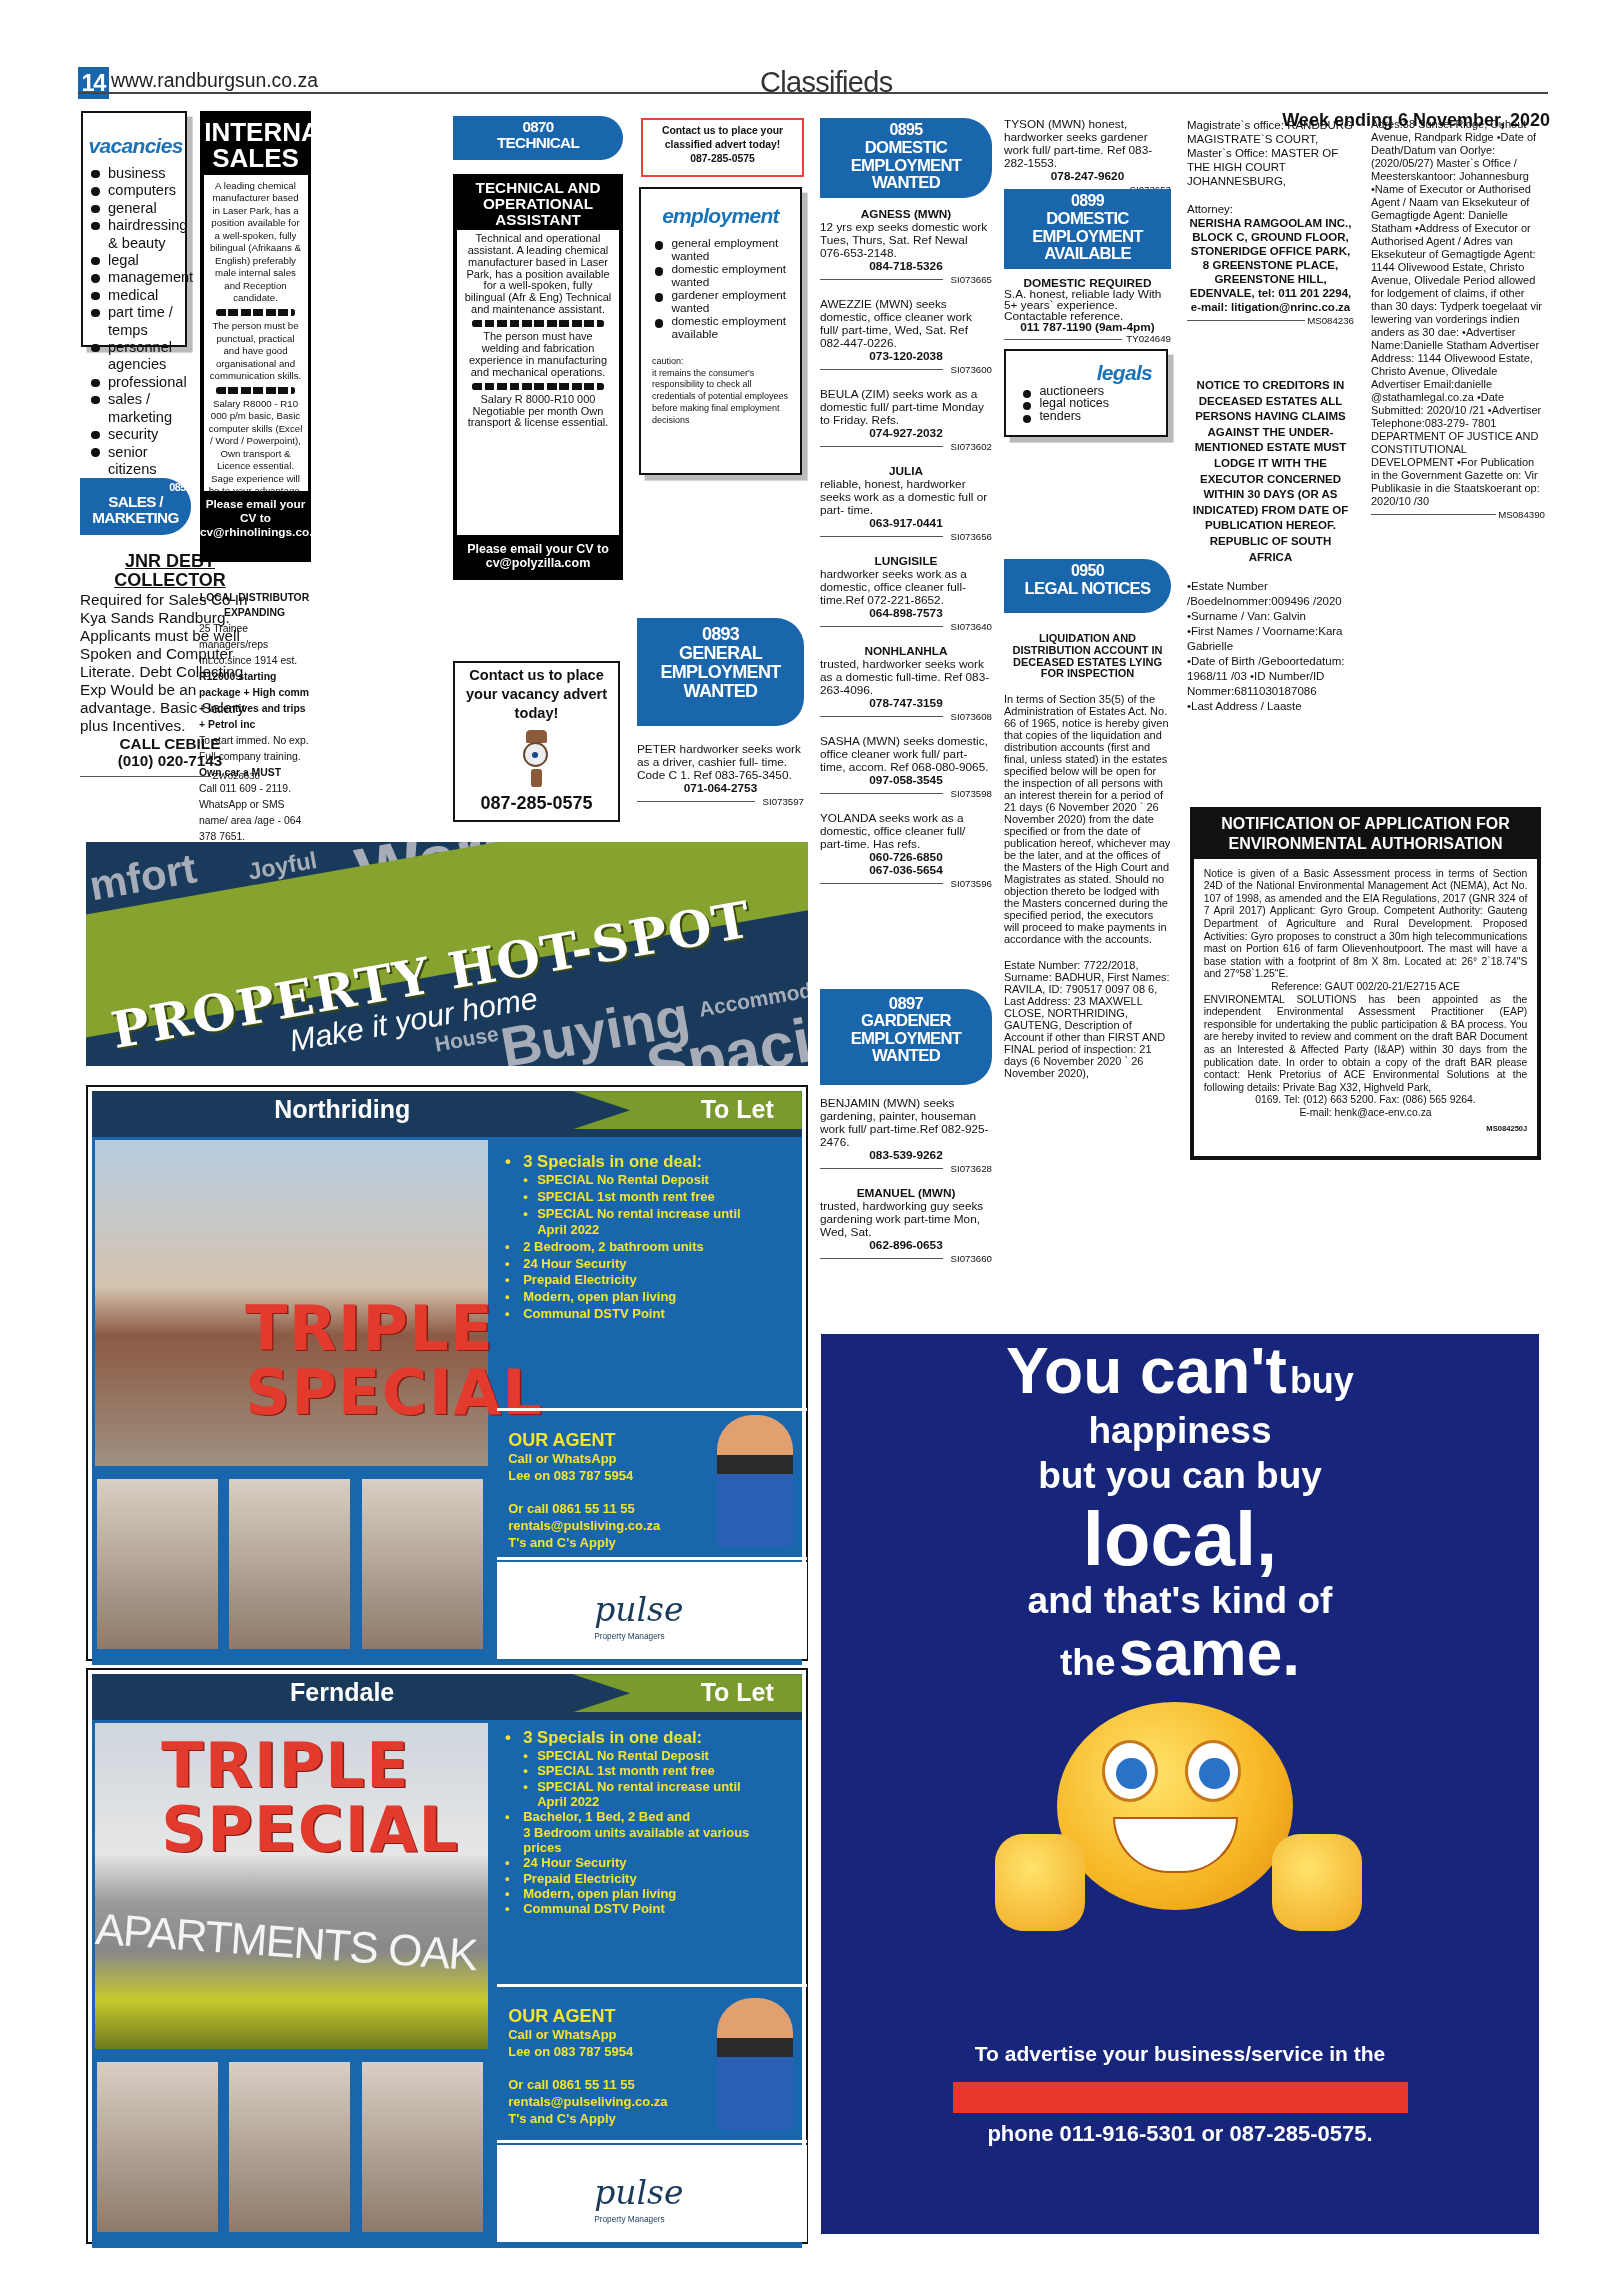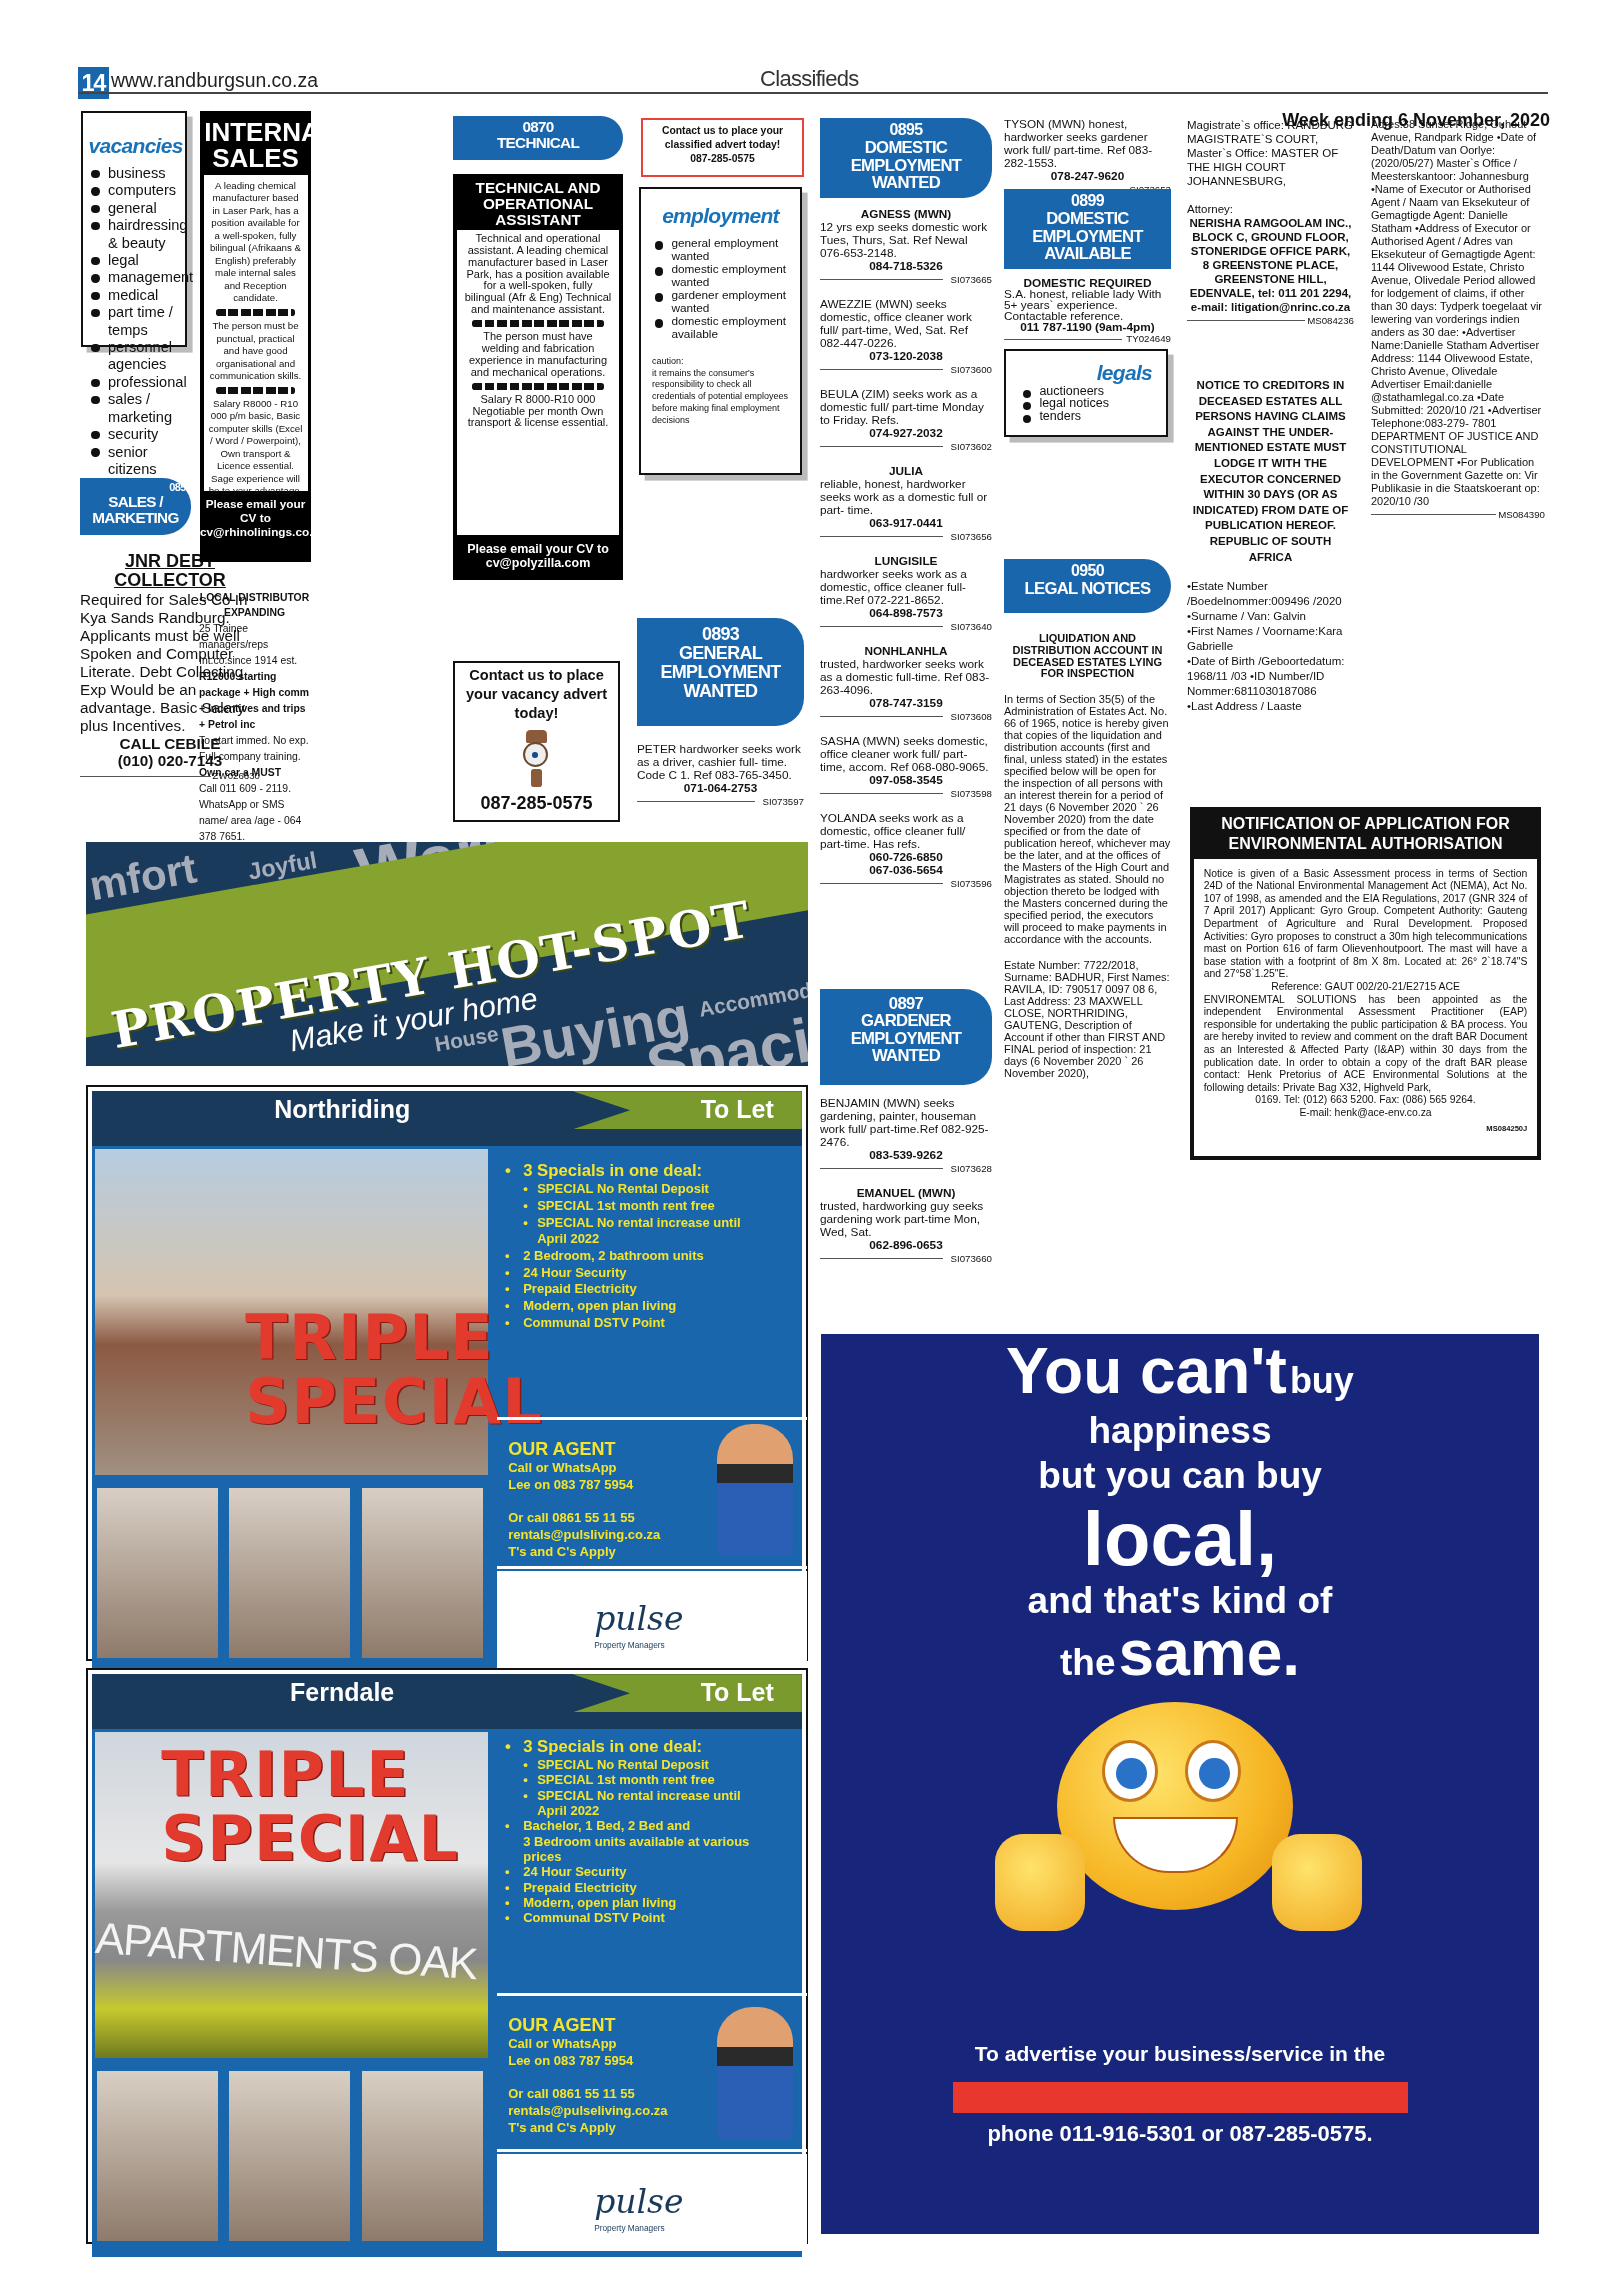--- a/index.html
+++ b/index.html
@@ -3,21 +3,21 @@
 <meta charset="utf-8">
 <style>
   * { box-sizing: border-box; margin: 0; padding: 0; }
   html, body { width: 1624px; height: 2295px; background: #fff; overflow: hidden; }
   body { position: relative; font-family: "Liberation Sans", sans-serif; color: #111; }
   .abs { position: absolute; }
 
   
   .page-num { left: 78px; top: 67px; width: 30.5px; height: 32px; background: #1a66ad; color: #fff; font-weight: bold; font-size: 23.6px; text-align: center; line-height: 32px; letter-spacing: -1.4px; }
   .site-url { left: 111px; top: 69px; font-size: 19.4px; color: #222; }
-  .sec-title { left: 760px; top: 66px; font-size: 22px; color: #333; font-weight: normal; letter-spacing: -0.7px; }
+  .sec-title { left: 760px; top: 66px; font-size: 29px; color: #333; font-weight: normal; letter-spacing: -0.7px; }
   .week { right: 74px; top: 69px; font-size: 18px; font-weight: bold; color: #111; margin-top: 41px; }
   .hrule { left: 78px; top: 92px; width: 1470px; height: 2.1px; background: #444; }
 
   
   .catbox { border: 2.1px solid #111; box-shadow: 5.6px 5.6px 0 #bbb; background: #fff; }
   .cat-head { color: #1a73b8; font-weight: bold; font-style: italic; text-align: center; font-size: 28px; letter-spacing: -0.7px; }
   .cat-list { list-style: none; font-size: 14.6px; line-height: 17.4px; }
   .cat-list li { position: relative; padding-left: 19.4px; }
   .cat-list li:before { content: ""; position: absolute; left: 2.8px; top: 4.9px; width: 8.3px; height: 8.3px; border-radius: 50%; background: #111; }
 
@@ -35,21 +35,21 @@
   .refwrap { position: relative; height: 12.5px; }
   .refline { position: absolute; left: 0; right: 49px; top: 6.2px; height: 0.7px; background: #555; }
   .refcode { position: absolute; right: 0; top: 0; font-size: 9.7px; }
 
   .entry { font-size: 11.8px; line-height: 13px; margin-bottom: 12.5px; }
   .entry .nm { text-align: center; font-weight: bold; }
   .entry .ph { text-align: center; font-weight: bold; }
 
   
   .propad { border: 2.1px solid #111; background: #fff; }
-  .prop-head { height: 55px; position: relative; background: #1a3a5c; padding-left: 18px; }
+  .prop-head { height: 46px; position: relative; background: #1a3a5c; padding-left: 18px; }
   .prop-head .loc { position: absolute; left: 0; width: 500px; text-align: center; color: #fff; font-weight: bold; font-size: 25px; top: 4.2px; }
   .prop-head .let { position: absolute; right: 0; top: 0; width: 229px; height: 38px; background: #7a9a2e; clip-path: polygon(15% 0, 100% 0, 100% 100%, 15% 100%, 0 100%, 25% 50%, 0 0); }
   .prop-head .lettxt { position: absolute; right: 28px; top: 4.2px; color: #fff; font-weight: bold; font-size: 25px; }
   .prop-body { background: #1a66ad; position: relative; }
   .feat { list-style: none; color: #f5e52a; font-weight: bold; font-size: 13px; line-height: 16.7px; }
   .feat li { position: relative; padding-left: 21px; }
   .feat li:before { content: "•"; position: absolute; left: 2.8px; }
   .feat li.sub { padding-left: 35px; }
   .feat li.sub:before { left: 21px; }
   .feat li.cont { padding-left: 35px; }

